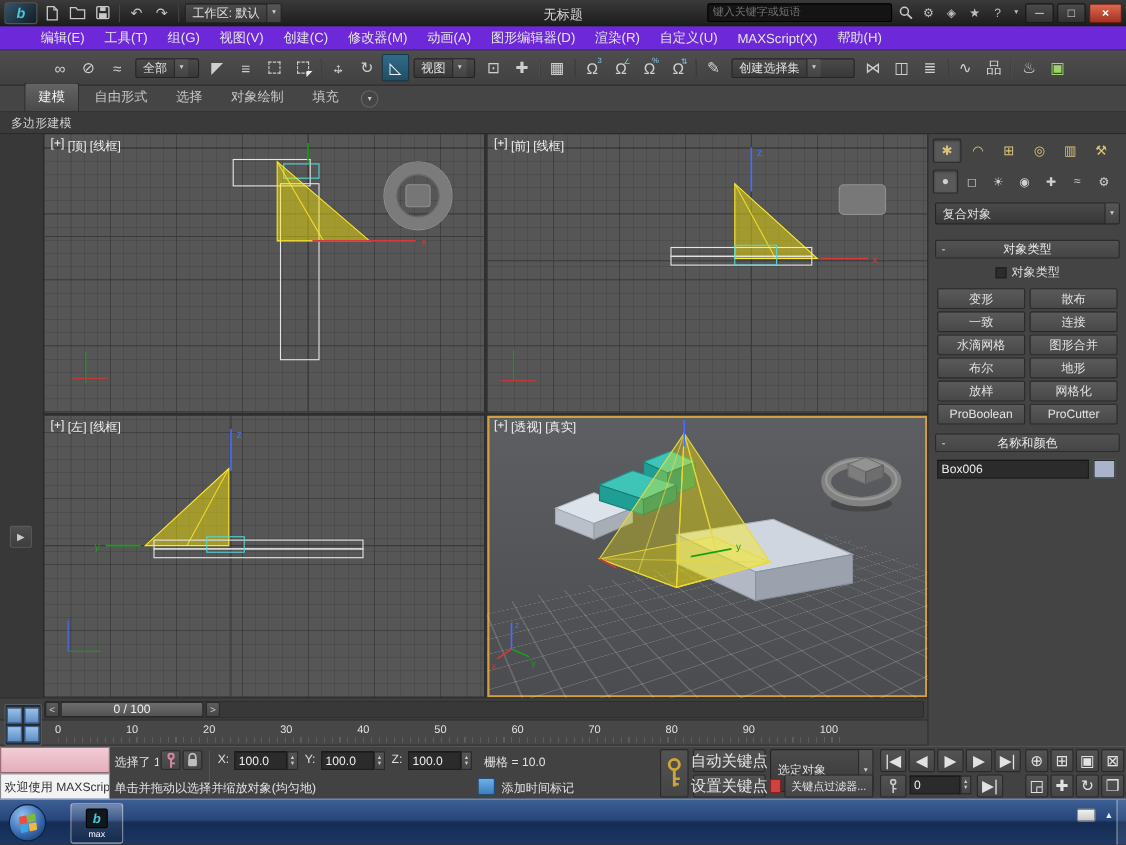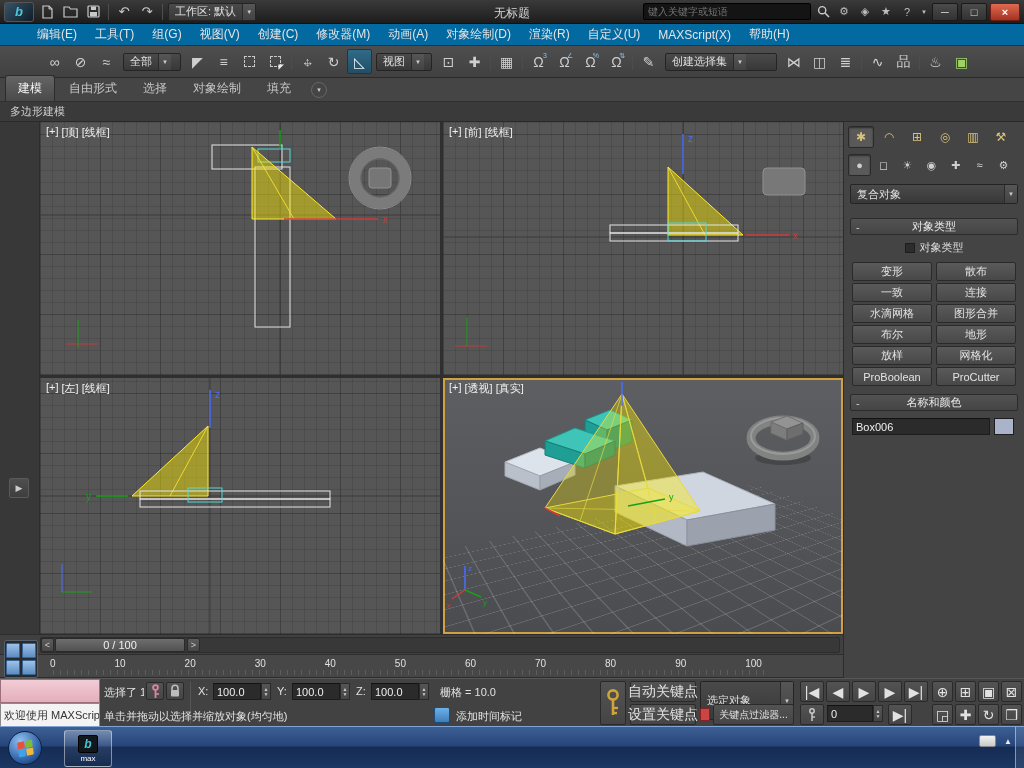--- a/index.html
+++ b/index.html
@@ -24,41 +24,41 @@
   #win-title{position:absolute;left:50%;transform:translateX(-50%);top:5px;color:#d8d8d8;font-size:12px}
   #search-box{display:flex;align-items:center;height:17px;background:#141414;border:1px solid #000;
       border-radius:2px;padding:0 4px;width:168px}
   #search-box input{background:transparent;border:none;outline:none;color:#9a9a9a;font-size:10px;width:150px;font-family:inherit}
   .ic-small{width:18px;height:18px;display:flex;align-items:center;justify-content:center;color:#bdbdbd;font-size:11px}
   .win-btn{width:26px;height:18px;display:flex;align-items:center;justify-content:center;font-size:11px;
       color:#ddd;background:linear-gradient(#4b4b4b,#323232);border:1px solid #1a1a1a;border-radius:2px}
   #close-btn{width:30px;background:linear-gradient(#e06a4f,#a33222);border-color:#6e1c0f;color:#fff;font-weight:bold}
 
   
-  #menubar{position:absolute;left:0;top:24px;width:1024px;height:22px;background:#0369a1;
+  #menubar{position:absolute;left:0;top:24px;width:1024px;height:22px;background:#6d28d9;
      border-bottom:1px solid #2e2e2e;display:flex;align-items:center;padding-left:28px}
   .menu-item{padding:3px 9px;font-size:12px;color:#e4e4e4;white-space:nowrap}
 
   
   #toolbar{position:absolute;left:0;top:46px;width:1024px;height:32px;
      background:linear-gradient(#4e4e4e,#414141);border-bottom:1px solid #2a2a2a;
      display:flex;align-items:center;gap:1px;padding-left:42px}
   .ti{width:25px;height:25px;display:flex;align-items:center;justify-content:center;
       color:#cfcfcf;font-size:14px;border:1px solid transparent;border-radius:2px;position:relative}
   .ti.active{background:linear-gradient(#2f6b88,#234e64);border-color:#16394a;color:#eaf6fb}
   .ti sup{font-size:7px;color:#86c5e8;position:absolute;top:2px;right:3px}
   .dash-box{width:11px;height:11px;border:1px dashed #c9c9c9;display:inline-block}
   .cursor-mini{position:absolute;right:3px;bottom:2px;font-size:7px;color:#eee}
   .move-ic{position:relative;width:16px;height:16px}
   .move-ic span{position:absolute;left:0;top:0;width:16px;height:16px;display:flex;align-items:center;justify-content:center;font-size:13px}
   .green-ic{color:#9fd36a}
 
   
   #ribbon-tabs{position:absolute;left:0;top:78px;width:1024px;height:24px;background:#454545;
-     display:flex;align-items:flex-end;padding-left:5px;gap:2px;border-bottom:1px solid #303030}
+     display:flex;align-items:flex-end;padding-left:22px;gap:2px;border-bottom:1px solid #303030}
   .rtab{padding:4px 12px;font-size:12px;color:#c6c6c6}
   .rtab.active{background:linear-gradient(#646464,#4a4a4a);border:1px solid #2c2c2c;border-bottom:none;
      border-radius:3px 3px 0 0;color:#f2f2f2}
   #ribbon-overflow{width:16px;height:16px;border:1px solid #666;border-radius:50%;display:flex;
      align-items:center;justify-content:center;font-size:7px;color:#ccc;margin:0 0 3px 6px}
   #ribbon-panel{position:absolute;left:0;top:102px;width:1024px;height:20px;background:#3a3a3a;
      border-bottom:1px solid #2a2a2a;display:flex;align-items:center;padding-left:10px;color:#cfcfcf}
 
   
   #left-strip{position:absolute;left:0;top:122px;width:40px;height:512px;background:#383838;border-right:1px solid #2c2c2c}
@@ -207,21 +207,21 @@
 
   <nav id="menubar">
 
   <span class="menu-item">编辑(E)</span>
       <span class="menu-item">工具(T)</span>
       <span class="menu-item">组(G)</span>
       <span class="menu-item">视图(V)</span>
       <span class="menu-item">创建(C)</span>
       <span class="menu-item">修改器(M)</span>
       <span class="menu-item">动画(A)</span>
-      <span class="menu-item">对象绘制(D)</span>
+      <span class="menu-item">图形编辑器(D)</span>
       <span class="menu-item">渲染(R)</span>
       <span class="menu-item">自定义(U)</span>
       <span class="menu-item">MAXScript(X)</span>
       <span class="menu-item">帮助(H)</span>
     </nav>
 
   <div id="toolbar">
     <span class="ti">∞</span>
     <span class="ti">⊘</span>
     <span class="ti">≈</span>

